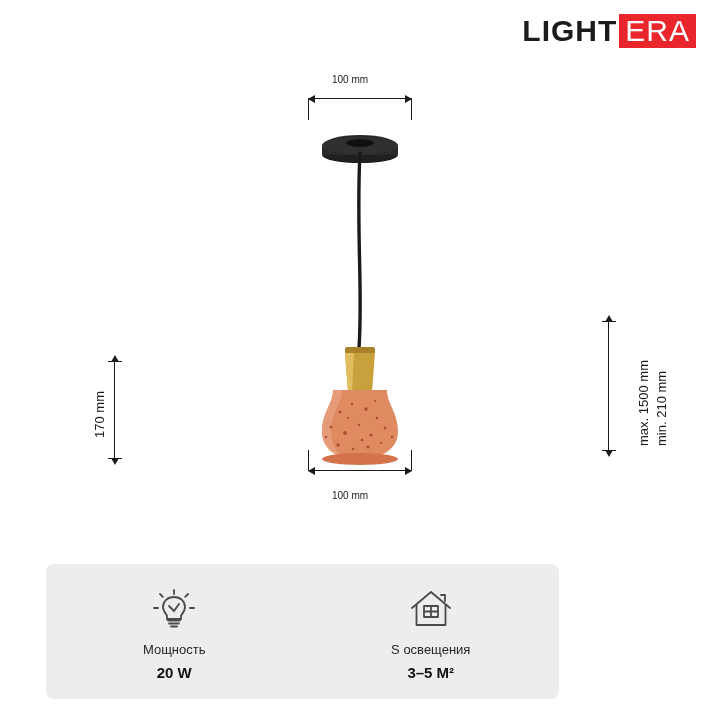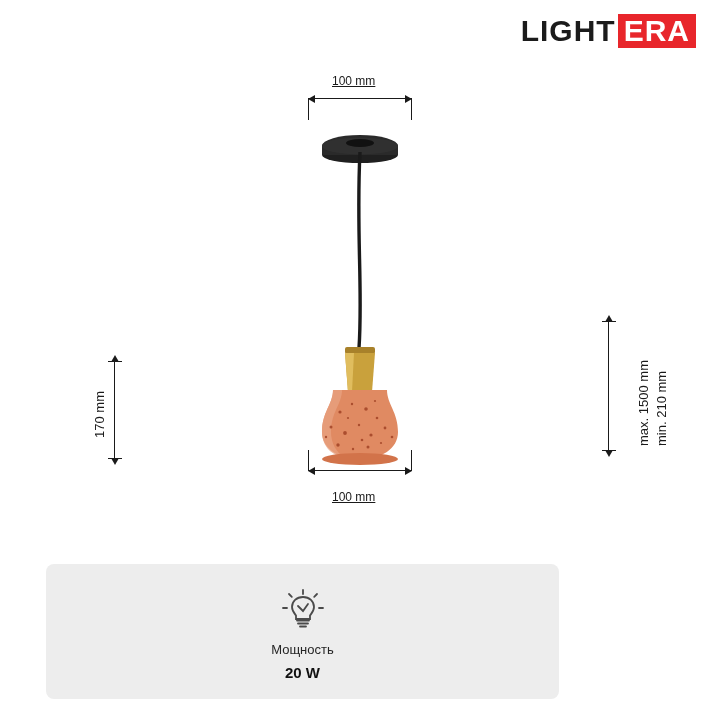--- a/index.html
+++ b/index.html
@@ -28,37 +28,36 @@
   #logo .logo-light {
     font-size: 30px;
     font-weight: bold;
     letter-spacing: 1px;
     color: #1b1b1b;
     line-height: 34px;
     font-family: "Liberation Sans", sans-serif;
   }
   #logo .logo-era {
     font-size: 30px;
-    font-weight: bold;
+    font-weight: normal;
     letter-spacing: 1px;
     color: #ffffff;
     background: #e8262b;
     line-height: 34px;
     padding: 0 6px 0 6px;
     margin-left: 2px;
     font-family: "Liberation Sans", sans-serif;
   }
 
   
   .dim-label {
     position: absolute;
-    font-size: 12px;
+    font-size: 10px;
     color: #1a1a1a;
     white-space: nowrap;
-    text-decoration: underline;
   }
   .vert-label {
     position: absolute;
     font-size: 13px;
     color: #1a1a1a;
     white-space: nowrap;
     transform-origin: 0 0;
     transform: rotate(-90deg);
   }
 
@@ -241,14 +240,27 @@
         <path d="M20 38.5 L32 38.5 M21 41.5 L31 41.5 M23 44.5 L29 44.5"></path>
         <path d="M21 24 L26 29 L31 22"></path>
         <path d="M26 8 L26 12 M12 12 L14.8 14.8 M40 12 L37.2 14.8 M6 26 L10 26 M42 26 L46 26"></path>
       </svg>
     </div>
     <div class="spec-title">Мощность</div>
     <div class="spec-value">20 W</div>
   </div>
 
 
+  <div class="spec">
+    <div class="spec-icon">
+      <svg width="52" height="52" viewBox="0 0 52 52" fill="none" stroke="#4a4a4a" stroke-width="1.8" stroke-linecap="round" stroke-linejoin="round">
+        <path d="M7 26 L26 10 L45 26"></path>
+        <path d="M11.5 23 L11.5 43 L40.5 43 L40.5 23"></path>
+        <rect x="19" y="24" width="14" height="11"></rect>
+        <path d="M26 24 L26 35 M19 29.5 L33 29.5"></path>
+        <path d="M36 13 L40 13 L40 19"></path>
+      </svg>
+    </div>
+    <div class="spec-title">S освещения</div>
+    <div class="spec-value">3–5 М²</div>
+  </div>
 
 </div>
 
 </body></html>

